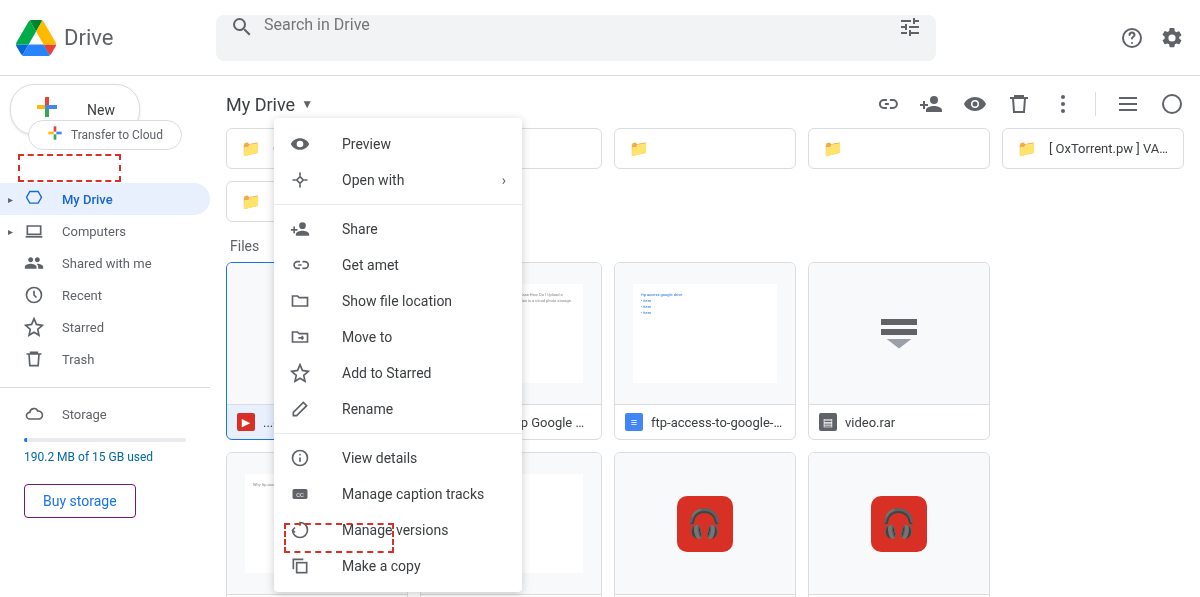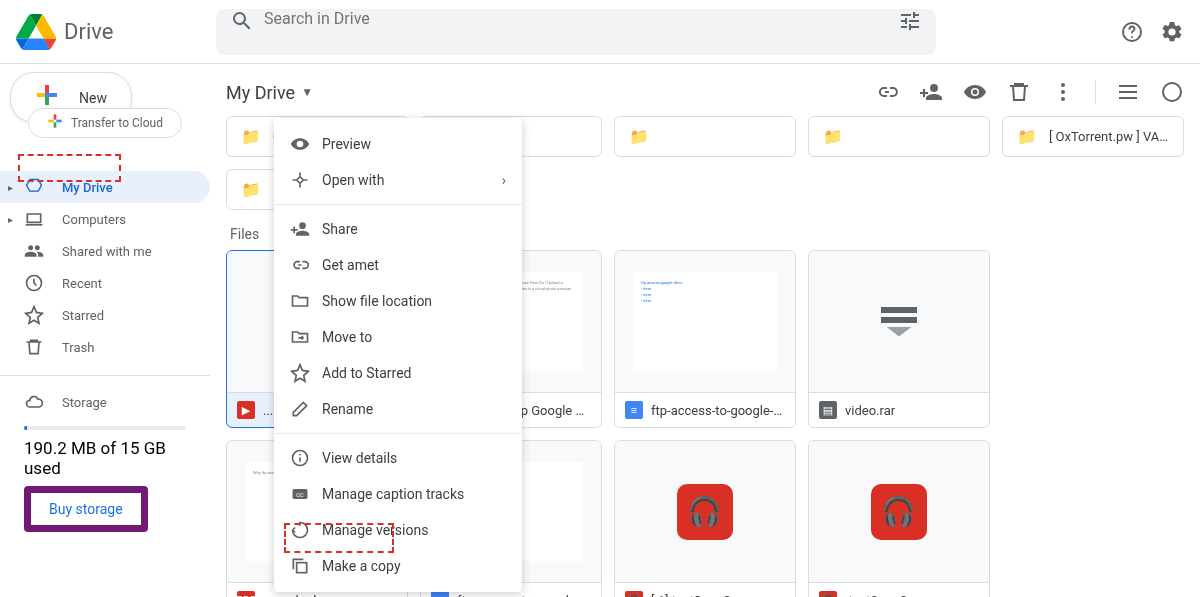--- a/index.html
+++ b/index.html
@@ -1,44 +1,44 @@
 <!DOCTYPE html>
 <html><head>
 <meta charset="utf-8">
 <style>
 * { margin: 0; padding: 0; box-sizing: border-box; font-family: Roboto, Arial, sans-serif; }
 body { background: #fff; width: 1200px; height: 597px; overflow: hidden; position: relative; }
 
 
-.header { display: flex; align-items: center; height: 64px; padding: 0 16px; border-bottom: 1px solid #dadce0; }
+.header { display: flex; align-items: center; height: 76px; padding: 0 16px; border-bottom: 1px solid #dadce0; }
 .logo-wrap { display: flex; align-items: center; gap: 8px; width: 200px; }
 .drive-logo { width: 40px; height: 40px; display: flex; align-items: center; justify-content: center; }
 .app-name { font-size: 22px; color: #5f6368; }
 .search-bar { flex: 1; max-width: 720px; background: #f1f3f4; border-radius: 8px; height: 46px; display: flex; align-items: flex-start; padding: 0 14px; }
 .search-bar input { border: none; background: transparent; flex: 1; font-size: 16px; color: #5f6368; outline: none; margin-left: 10px; }
 .search-tune { color: #5f6368; }
 .header-actions { margin-left: auto; display: flex; gap: 16px; align-items: center; }
 .icon-btn { width: 24px; height: 24px; color: #5f6368; cursor: pointer; display: flex; align-items: center; justify-content: center; }
 
 
 .main { display: flex; height: calc(597px - 64px); }
 .sidebar { width: 210px; padding: 8px 0; position: relative; }
-.new-btn { display: inline-flex; align-items: center; gap: 20px; padding: 10px 24px; margin-left: 10px; background: #fff; border: 1px solid #dadce0; border-radius: 24px; box-shadow: 0 1px 3px rgba(0,0,0,0.1); cursor: pointer; font-size: 14px; color: #3c4043; }
+.new-btn { display: inline-flex; align-items: center; gap: 28px; padding: 10px 24px; margin-left: 10px; background: #fff; border: 1px solid #dadce0; border-radius: 24px; box-shadow: 0 1px 3px rgba(0,0,0,0.1); cursor: pointer; font-size: 14px; color: #3c4043; }
 .plus-icon { font-size: 22px; font-weight: 500; }
 .transfer-pill { position: absolute; top: 44px; left: 28px; background: #fff; border: 1px solid #dadce0; border-radius: 24px; padding: 4px 18px; font-size: 12px; color: #5f6368; text-align: center; z-index: 5; line-height: 1.2; display: flex; align-items: center; gap: 8px; }
 .nav { margin-top: 48px; }
 .nav-item { display: flex; align-items: center; gap: 18px; padding: 6px 12px 6px 24px; color: #5f6368; font-size: 13px; border-radius: 0 20px 20px 0; cursor: pointer; position: relative; }
 .nav-item.active { background: #e8f0fe; color: #1967d2; font-weight: 500; }
 .nav-item .chev { position: absolute; left: 8px; font-size: 10px; color: #5f6368; }
 .nav-icon { width: 20px; height: 20px; display: flex; align-items: center; justify-content: center; font-size: 17px; }
 .storage-section { padding: 10px 24px; margin-top: 12px; border-top: 1px solid #dadce0; }
 .storage-bar { height: 4px; background: #e8eaed; border-radius: 2px; margin: 8px 0; overflow: hidden; }
 .storage-fill { height: 100%; background: #1a73e8; width: 2%; }
-.storage-text { font-size: 17px; color: #000000; }
-.buy-btn { margin-top: 8px; padding: 8px 18px; border: 7px solid #701a75; border-radius: 4px; color: #1a73e8; font-size: 14px; background: #fff; cursor: pointer; }
+.storage-text { font-size: 12px; color: #0369a1; }
+.buy-btn { margin-top: 20px; padding: 8px 18px; border: 1px solid #701a75; border-radius: 4px; color: #1a73e8; font-size: 14px; background: #fff; cursor: pointer; }
 
 
 .content { flex: 1; padding: 4px 16px; overflow: hidden; }
 .breadcrumb-row { display: flex; align-items: center; height: 48px; }
 .breadcrumb { font-size: 18px; color: #3c4043; display: flex; align-items: center; gap: 6px; }
 .toolbar { margin-left: auto; display: flex; gap: 20px; align-items: center; color: #5f6368; }
 
 .folder-row { display: flex; gap: 12px; }
 .folder-chip { flex: 1; border: 1px solid #dadce0; border-radius: 6px; padding: 10px 14px; display: flex; align-items: center; gap: 12px; font-size: 13px; color: #3c4043; cursor: pointer; min-width: 0; }
 .folder-chip span.label { white-space: nowrap; overflow: hidden; text-overflow: ellipsis; }
@@ -58,21 +58,21 @@
 .ft-rar { background: #5f6368; }
 .file-name { font-size: 13px; color: #3c4043; white-space: nowrap; overflow: hidden; text-overflow: ellipsis; }
 
 
 .red-highlight { border: 2px dashed #d93025; position: absolute; pointer-events: none; z-index: 100; }
 .hl-mydrive { top: 154px; left: 18px; width: 103px; height: 28px; }
 .hl-download { top: 523px; left: 284px; width: 110px; height: 30px; }
 
 
 .context-menu { position: absolute; top: 118px; left: 274px; width: 248px; background: #fff; border-radius: 4px; box-shadow: 0 2px 10px rgba(0,0,0,0.2); padding: 8px 0; z-index: 50; }
-.menu-item { display: flex; align-items: center; gap: 12px; padding: 8px 16px; color: #3c4043; font-size: 14px; cursor: pointer; position: relative; }
+.menu-item { display: flex; align-items: center; gap: 32px; padding: 8px 16px; color: #3c4043; font-size: 14px; cursor: pointer; position: relative; }
 .menu-item:hover, .menu-item.hover { background: #f1f3f4; }
 .menu-icon { width: 20px; height: 20px; color: #5f6368; display: flex; align-items: center; justify-content: center; font-size: 16px; }
 .menu-sep { height: 1px; background: #e8eaed; margin: 6px 0; }
 .menu-trail { margin-left: auto; color: #5f6368; font-size: 14px; }
 
 
 .doc-lines { width: 80%; height: 70%; background: #fff; padding: 8px; font-size: 4px; color: #888; line-height: 1.5; overflow: hidden; }
 .mp3-art { width: 56px; height: 56px; background: #d93025; border-radius: 10px; display: flex; align-items: center; justify-content: center; color: #fff; font-size: 28px; }
 .rar-art { width: 40px; height: 40px; display: flex; flex-direction: column; align-items: center; justify-content: center; gap: 4px; }
 .rar-art div { width: 36px; height: 6px; background: #5f6368; }

